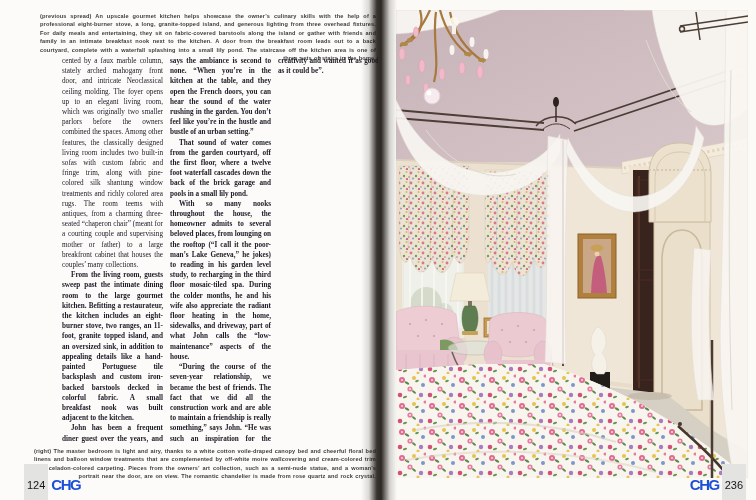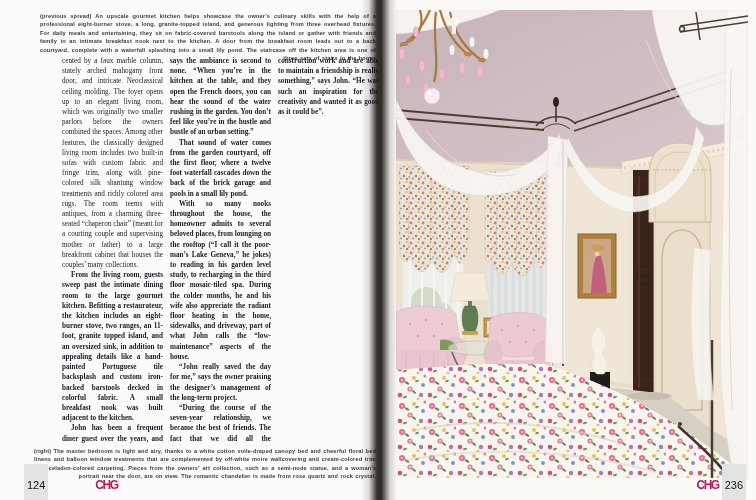--- a/index.html
+++ b/index.html
@@ -20,21 +20,21 @@
            font-family:"Liberation Serif",serif;font-size:7.2px;line-height:10.2px;
            color:#20202a;text-align:justify;}
   .columns p{margin:0;}
   .columns p + p{text-indent:9px;font-weight:bold;}
 
   .folio{position:absolute;top:476px;height:18px;display:flex;align-items:center;gap:3px;}
   .folio-left{left:24px;}
   .folio-right{right:10px;flex-direction:row;}
   .pagenum{font-weight:400;font-size:11px;color:#161616;background:#e3e3e1;
            padding:14px 3px;line-height:14px;}
-  .maglogo{font-weight:700;font-size:12px;color:#be185d;letter-spacing:-1.5px;line-height:14px;margin-left:44px;}
+  .maglogo{font-weight:700;font-size:15px;color:#1d4ed8;letter-spacing:-1.5px;line-height:14px;}
 
   .photo{position:absolute;left:18px;top:10px;width:352px;height:468px;background:#efe6d8;
          overflow:hidden;}
   .photo svg{display:block;}
 
   .gutter{position:absolute;left:361px;top:0;width:36px;height:500px;pointer-events:none;
     background:linear-gradient(90deg,rgba(28,22,18,0) 0%,rgba(28,22,18,.15) 22%,
       rgba(22,17,13,.85) 44%,rgba(22,17,13,.9) 56%,rgba(28,22,18,.18) 80%,rgba(28,22,18,0) 100%);}
 </style>
 </head>
@@ -44,21 +44,20 @@
 
   <div class="page page-left">
     <p class="caption caption-top">(previous spread) An upscale gourmet kitchen helps showcase the owner’s culinary skills with the help of a professional eight-burner stove, a long, granite-topped island, and generous lighting from three overhead fixtures. For daily meals and entertaining, they sit on fabric-covered barstools along the island or gather with friends and family in an intimate breakfast nook next to the kitchen. A door from the breakfast room leads out to a back courtyard, complete with a waterfall splashing into a small lily pond. The staircase off the kitchen area is one of three sets of stairs in the home.</p>
 
     <div class="columns">
       <p>cented by a faux marble column, stately arched mahogany front door, and intricate Neoclassical ceiling molding. The foyer opens up to an elegant living room, which was originally two smaller parlors before the owners combined the spaces. Among other features, the classically designed living room includes two built-in sofas with custom fabric and fringe trim, along with pine-colored silk shantung window treatments and richly colored area rugs. The room teems with antiques, from a charming three-seated “chaperon chair” (meant for a courting couple and supervising mother or father) to a large breakfront cabinet that houses the couples’ many collections.</p>
       <p>From the living room, guests sweep past the intimate dining room to the large gourmet kitchen. Befitting a restaurateur, the kitchen includes an eight-burner stove, two ranges, an 11-foot, granite topped island, and an oversized sink, in addition to appealing details like a hand-painted Portuguese tile backsplash and custom iron-backed barstools decked in colorful fabric. A small breakfast nook was built adjacent to the kitchen.</p>
       <p>John has been a frequent diner guest over the years, and says the ambiance is second to none. “When you’re in the kitchen at the table, and they open the French doors, you can hear the sound of the water rushing in the garden. You don’t feel like you’re in the hustle and bustle of an urban setting.”</p>
       <p>That sound of water comes from the garden courtyard, off the first floor, where a twelve foot waterfall cascades down the back of the brick garage and pools in a small lily pond.</p>
       <p>With so many nooks throughout the house, the homeowner admits to several beloved places, from lounging on the rooftop (“I call it the poor-man’s Lake Geneva,” he jokes) to reading in his garden level study, to recharging in the third floor mosaic-tiled spa. During the colder months, he and his wife also appreciate the radiant floor heating in the home, sidewalks, and driveway, part of what John calls the “low-maintenance” aspects of the house.</p>
-      <p>“John really saved the day for me,” says the owner praising the designer’s management of the long-term project.</p>
       <p>“During the course of the seven-year relationship, we became the best of friends. The fact that we did all the construction work and are able to maintain a friendship is really something,” says John. “He was such an inspiration for the creativity and wanted it as good as it could be”.</p>
     </div>
 
     <p class="caption caption-bottom">(right) The master bedroom is light and airy, thanks to a white cotton voile-draped canopy bed and cheerful floral bed linens and balloon window treatments that are complemented by off-white moire wallcovering and cream-colored trim with celadon-colored carpeting. Pieces from the owners’ art collection, such as a semi-nude statue, and a woman’s portrait near the door, are on view. The romantic chandelier is made from rose quartz and rock crystal.</p>
 
     <div class="folio folio-left">
       <span class="pagenum">124</span>
       <span class="maglogo">CHG</span>
     </div>
   </div>

